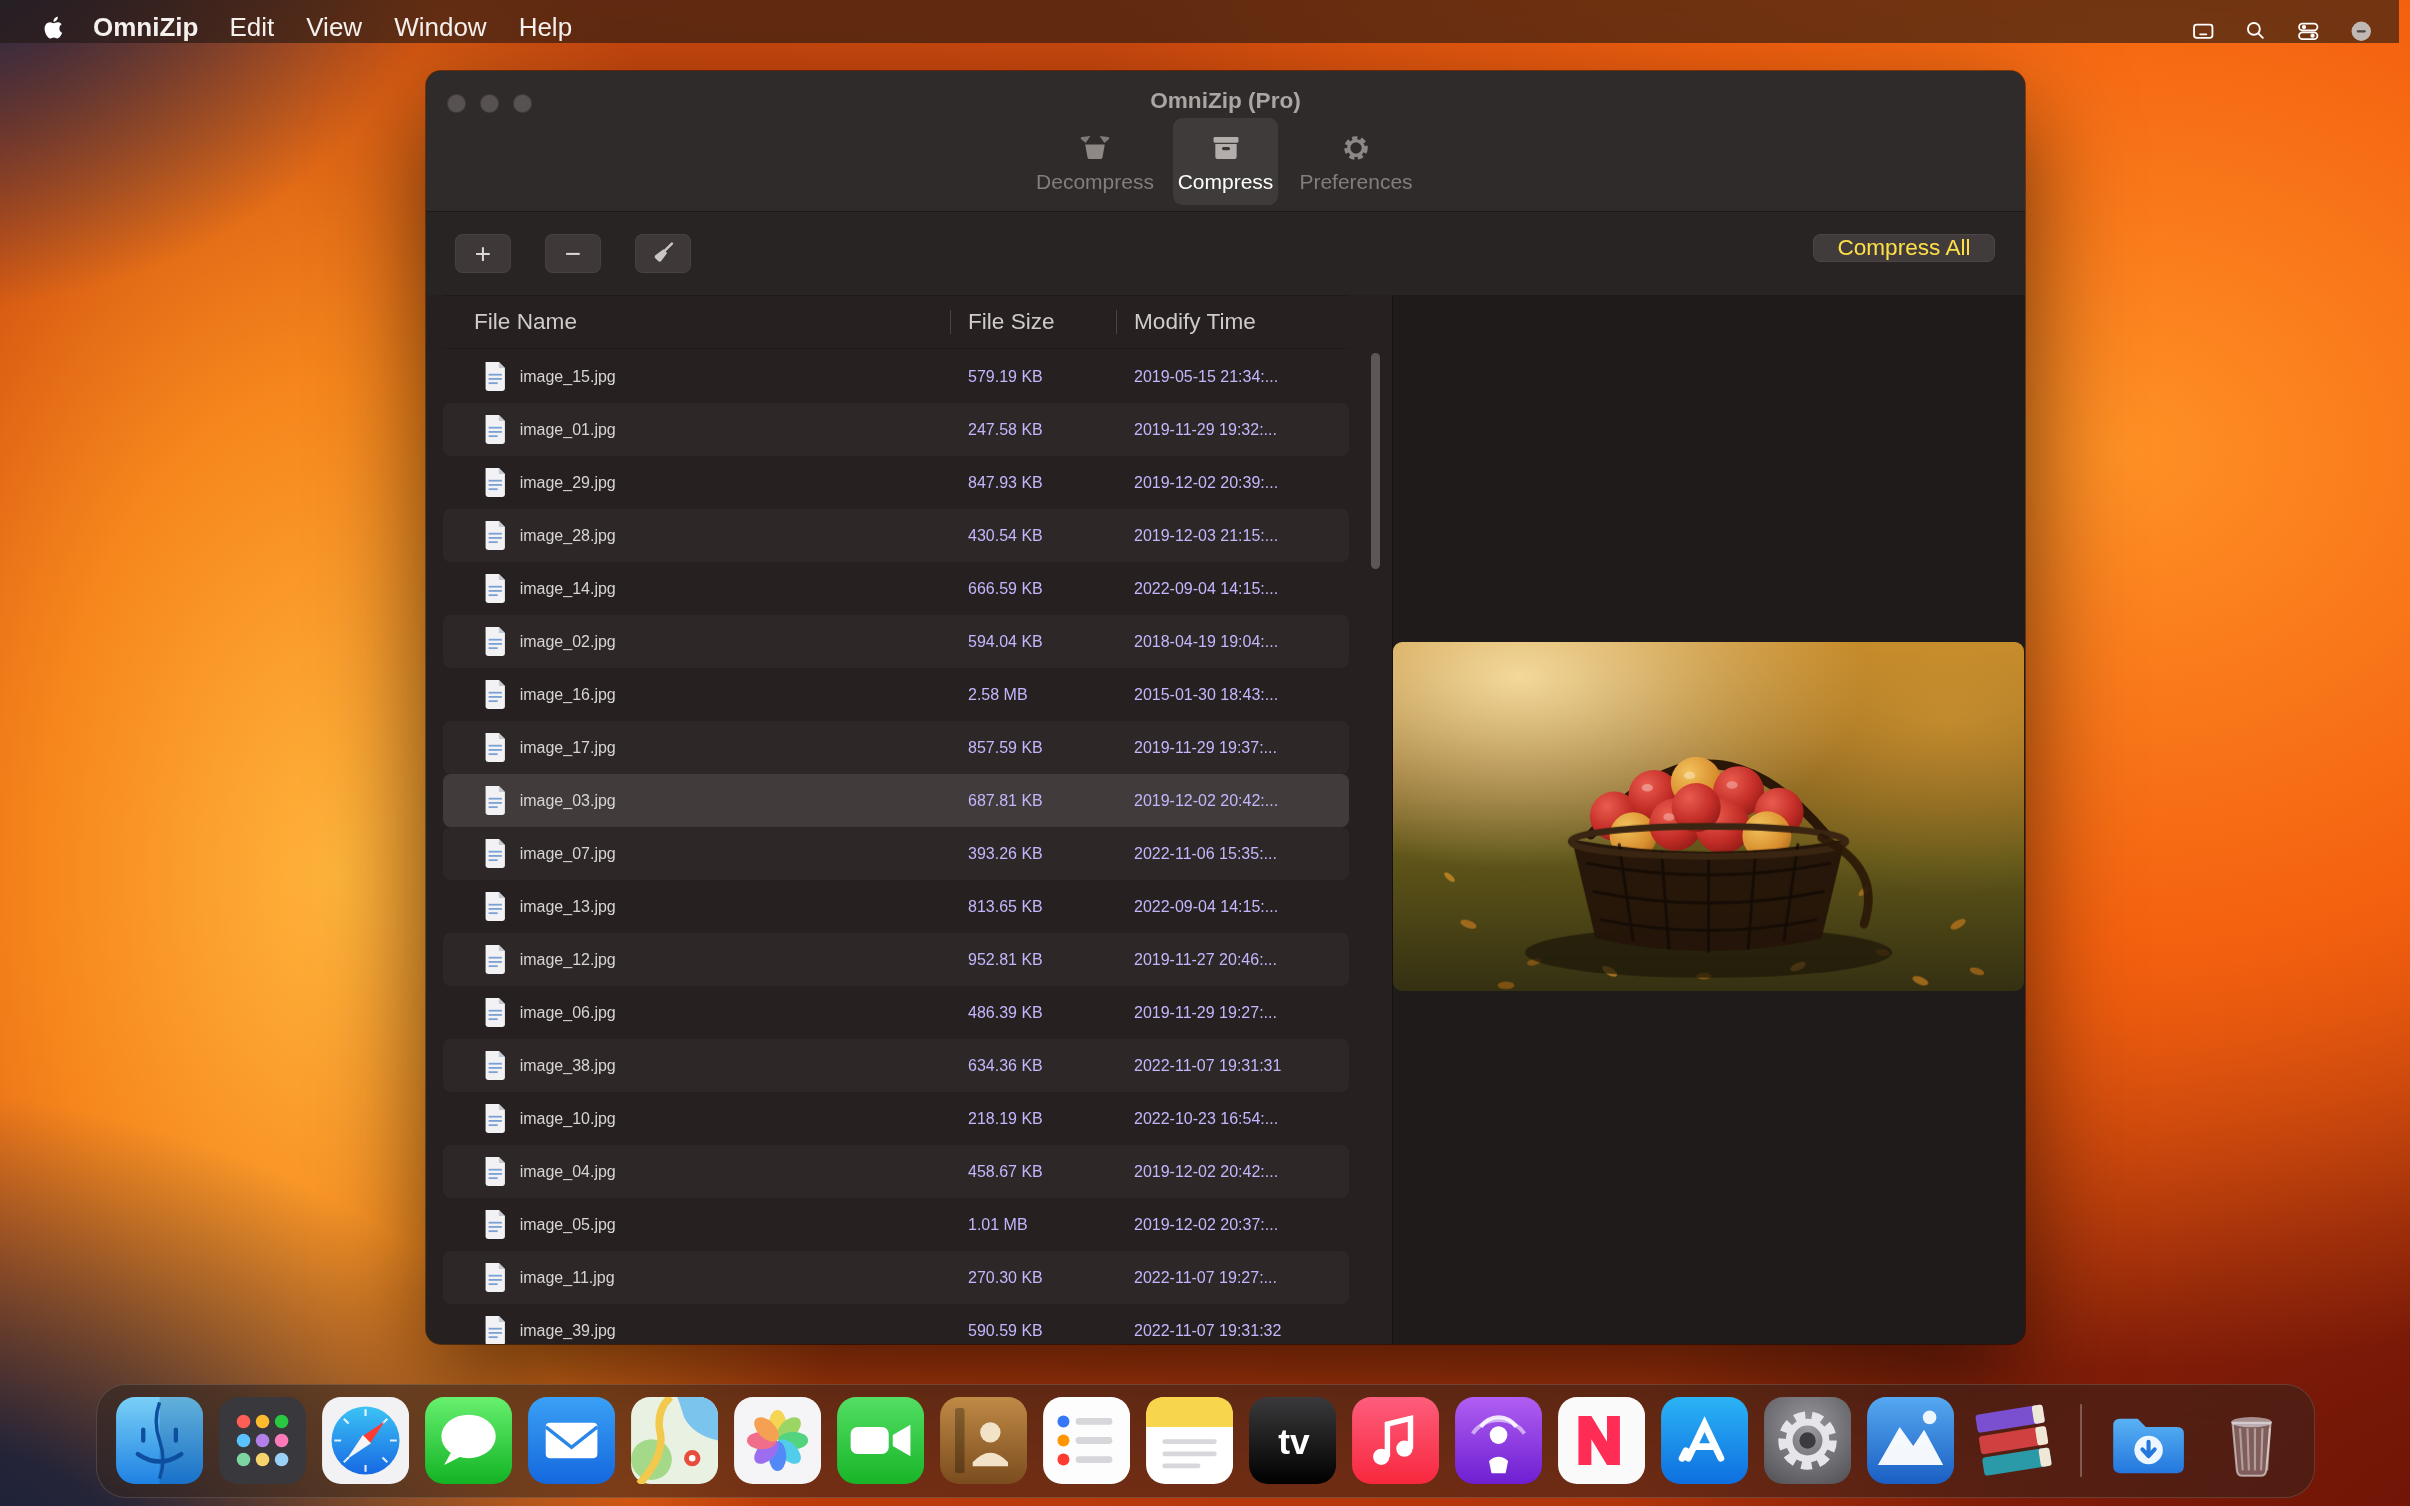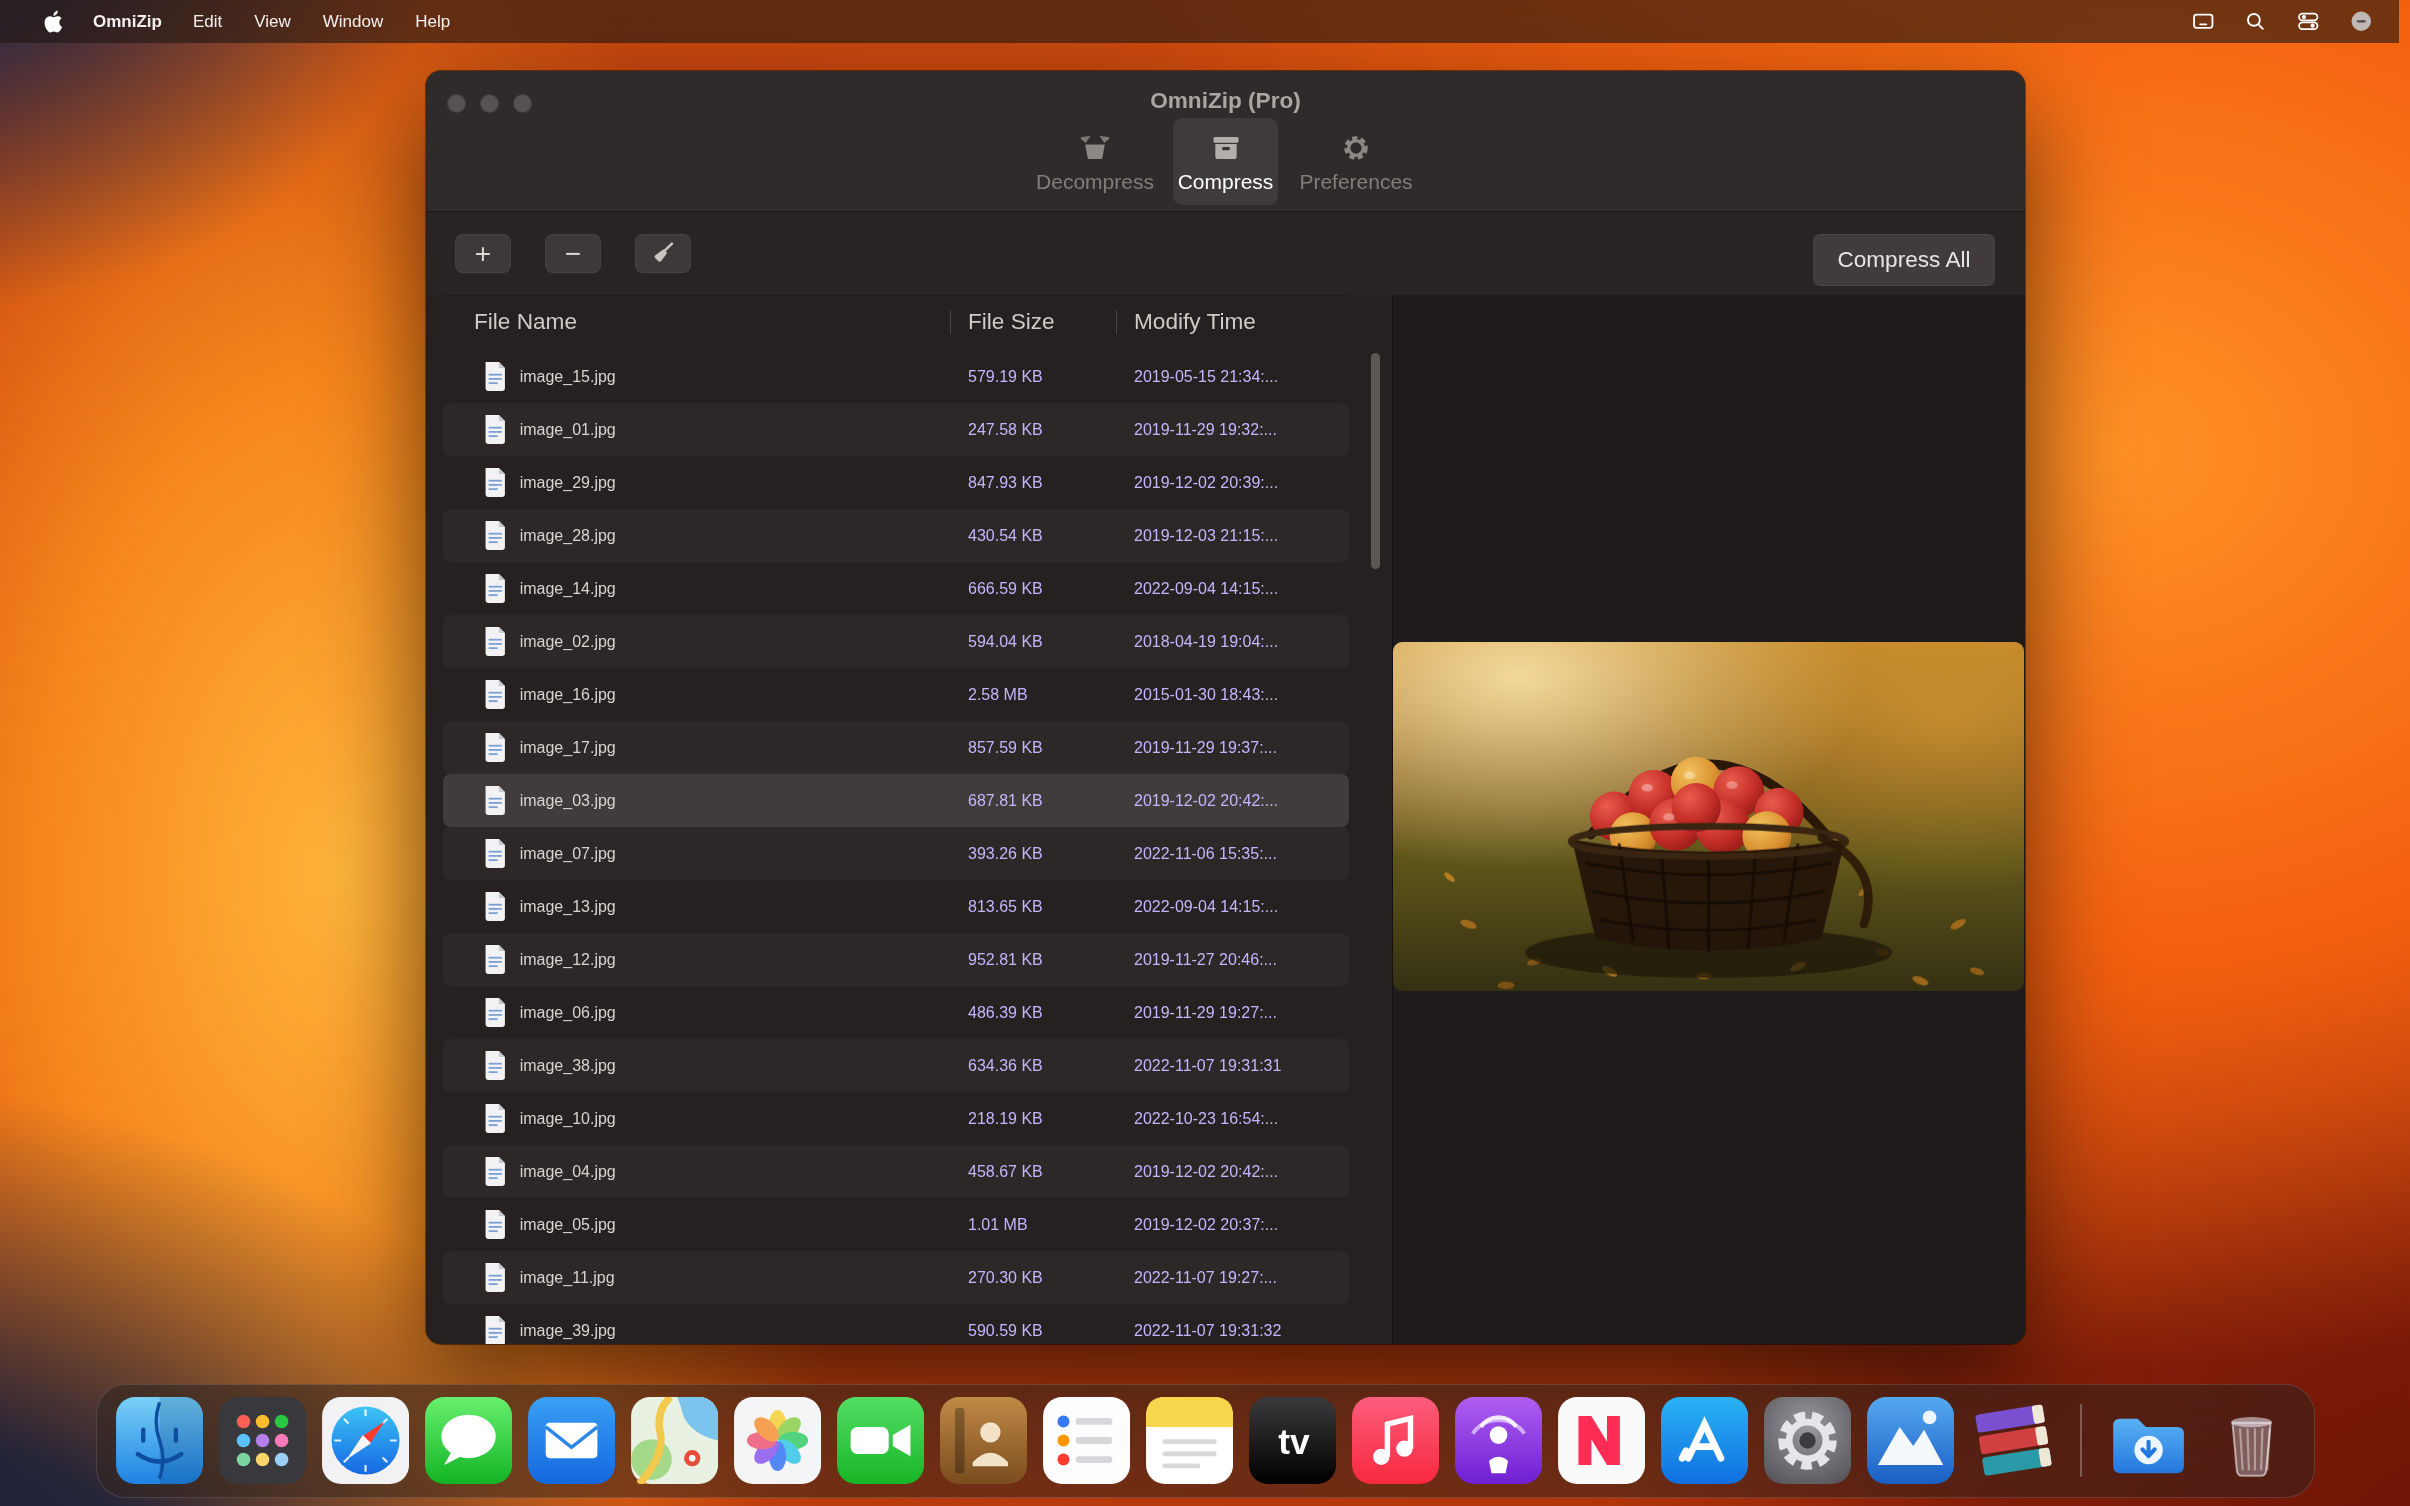--- a/index.html
+++ b/index.html
@@ -13,22 +13,22 @@
       radial-gradient(1412px 1036px at -6% 112%, #101e3c 0%, rgba(16,30,60,.9) 25%, rgba(16,30,60,0) 58%),
       radial-gradient(847px 1412px at 14% 58%, #ffb43c 0%, rgba(250,140,30,.9) 35%, rgba(250,120,25,0) 68%),
       radial-gradient(1507px 1224px at 88% 30%, #ff9126 0%, #f4610f 40%, rgba(220,70,10,0) 75%),
       radial-gradient(1318px 942px at 105% 105%, #6b1206 0%, rgba(120,25,8,.85) 40%, rgba(120,25,8,0) 70%),
       linear-gradient(160deg, #c2430e 0%, #d9500f 40%, #a92f0a 100%);
   }
 
   
   .menubar { position:absolute; top:0; left:0; right:12px; height:43px;
     background:rgba(34,25,20,.62); backdrop-filter:blur(28px);
-    display:flex; align-items:center; justify-content:space-between;
-    color:#f4f0ee; font-size:17px; z-index:50; }
+    display:flex; align-items:flex-end; justify-content:space-between;
+    color:#f4f0ee; font-size:26px; z-index:50; }
   .mb-left { display:flex; align-items:center; padding-left:28px; }
   .mb-apple { display:flex; align-items:center; padding:0 15px; }
   .mb-app { font-weight:bold; padding:0 15px; }
   .mb-item { padding:0 16px; }
   .mb-right { display:flex; align-items:center; gap:28px; padding-right:26px; }
   .mb-icon { width:24.5px; height:24.5px; display:flex; align-items:center; justify-content:center; }
 
   
   .window { position:absolute; left:426px; top:71px; width:1599px; height:1273px;
     border-radius:15px; background:#282423; overflow:hidden;
@@ -46,22 +46,22 @@
   .tab.selected { background:rgba(255,255,255,.08); width:105px; color:#ffffff; }
   .tab-icn { height:34px; display:flex; align-items:flex-end; }
 
   .toolbar { position:absolute; top:142px; left:0; right:0; height:82px; }
   .tb-btn { position:absolute; top:21px; height:39px; width:56px; border:none; border-radius:7.5px;
     background:#3e3938; color:#dcd8d6; font-size:28px; line-height:1;
     box-shadow:inset 0 0 0 0.9px rgba(255,255,255,.05); display:flex; align-items:center; justify-content:center; }
   .tb-add { left:29px; }
   .tb-remove { left:119px; }
   .tb-clean { left:209px; }
-  .tb-compress-all { position:absolute; top:21px; right:30px; height:52px; padding:0 24.5px;
-    border:none; border-radius:7.5px; background:#413c3b; color:#e5e5e5; font-size:22.6px;
+  .tb-compress-all { position:absolute; top:21px; right:30px; height:28px; padding:0 24.5px;
+    border:none; border-radius:7.5px; background:#413c3b; color:#fde047; font-size:22.6px;
     box-shadow:inset 0 0 0 0.9px rgba(255,255,255,.06); }
 
   .content { position:absolute; top:224px; left:0; right:0; bottom:0; background:#262120; }
 
   .filetable { position:absolute; left:17px; top:0; width:906px; bottom:0; }
   .thead { display:grid; grid-template-columns:507px 166px 234px; height:54px; align-items:center;
     border-top:0.9px solid #1f1b1a; border-bottom:0.9px solid #1f1b1a; color:#cfcbc9; font-size:22.6px; }
   .th { padding-left:18px; position:relative; height:100%; display:flex; align-items:center; }
   .th:first-child { padding-left:31px; }
   .th + .th::before { content:""; position:absolute; left:0; top:14px; bottom:14px; width:0.9px; background:#4a4443; }

